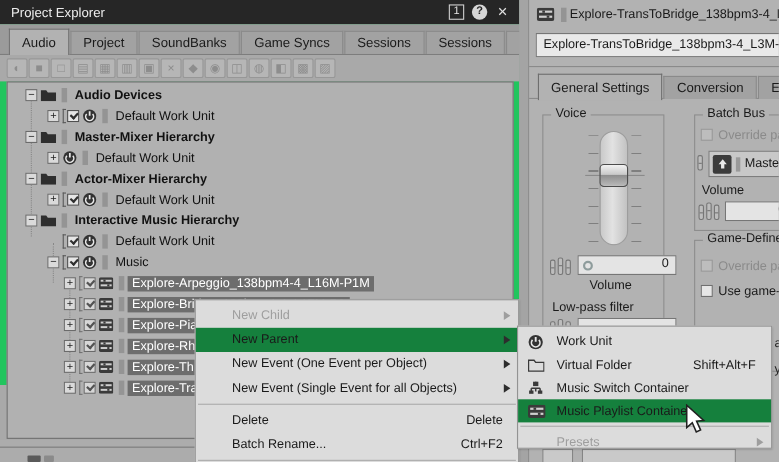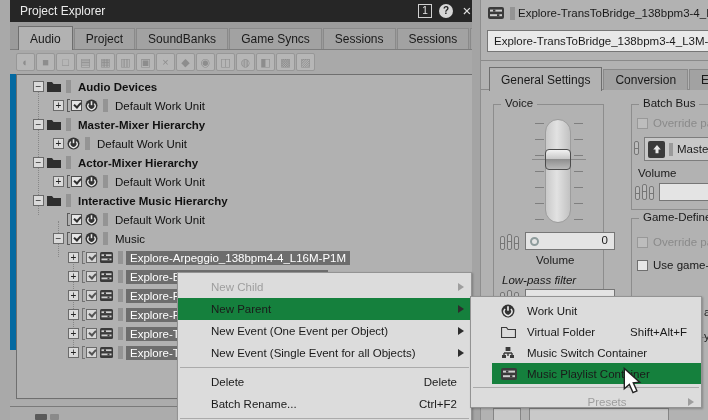--- a/index.html
+++ b/index.html
@@ -2,21 +2,21 @@
 <html><head>
 <meta charset="utf-8">
 <style>
   html,body{margin:0;padding:0;}
   .root{position:relative;width:708px;height:420px;overflow:hidden;
         font-family:"Liberation Sans","DejaVu Sans",sans-serif;
         background:#a9a9a9;color:#1a1a1a;-webkit-font-smoothing:antialiased;}
   .root *{box-sizing:border-box;}
 
   
-  .panel-left{position:absolute;left:10px;top:0;width:472px;height:350px;background:#0369a1;}
+  .panel-left{position:absolute;left:0;top:0;width:472px;height:350px;background:#22c55e;}
   .titlebar{position:absolute;left:0;top:0;width:472px;height:22px;background:#262626;
             display:flex;align-items:center;}
   .titlebar .title{color:#ececec;font-size:12px;padding-left:10px;flex:1;}
   .tb-btns{display:flex;align-items:center;gap:7px;padding-right:8px;}
   .btn-layout{width:14px;height:14px;border:1px solid #d0d0d0;color:#e6e6e6;font-size:10px;
               line-height:12px;text-align:center;}
   .btn-help{width:14px;height:14px;border-radius:50%;background:#d6d6d6;color:#222;
             font-size:10px;font-weight:bold;line-height:14px;text-align:center;}
   .btn-close{color:#e2e2e2;font-size:15px;line-height:14px;width:14px;text-align:center;}
 
@@ -107,21 +107,21 @@
   .edge-frag{position:absolute;font-size:11.5px;color:#222;}
   .bottom-frag{position:absolute;top:408px;height:14px;background:#c9c9c9;border:1px solid #858585;}
 
   
   .menu{position:absolute;background:#dcdcdc;border:1px solid #939393;
         box-shadow:1px 1px 2px rgba(0,0,0,.25);}
   .main-menu{left:177px;top:272px;width:295px;height:150px;z-index:10;padding-top:3px;}
   .sub-menu{left:470px;top:296px;width:232px;height:112px;z-index:11;padding-top:3px;}
   .mi{position:relative;height:22px;display:flex;align-items:center;font-size:11.5px;
       padding:0 14px 0 33px;white-space:nowrap;}
-  .sub-menu .mi{height:21px;padding-left:9px;margin-left:21px;}
+  .sub-menu .mi{height:21px;padding-left:9px;}
   .mi.hl{background:#15803d;}
   .mi.disabled{color:#9e9e9e;}
   .mi-label{flex:1;overflow:hidden;}
   .mi-short{font-size:11.5px;margin-left:12px;}
   .mi-arrow{position:absolute;right:7px;top:7px;width:0;height:0;
             border-top:4px solid transparent;border-bottom:4px solid transparent;
             border-left:6px solid #2d2d2d;}
   .mi.disabled .mi-arrow{border-left-color:#9e9e9e;}
   .menu .sep{height:1px;background:#ababab;margin:3px 2px;}
   .mi-icon{width:17px;height:15px;margin-right:9px;flex:none;display:flex;align-items:center;}
@@ -455,21 +455,21 @@
       <div class="rtpc" style="left:6px;top:129px;">
           <i></i>
           <i></i>
           <i></i>
         </div>
       <div class="vfield" style="left:31px;top:127px;width:90px;">
         <span class="curve-icon"></span>
         <span>0</span>
       </div>
       <div class="small-label" style="left:42px;top:149px;">Volume</div>
-      <div class="small-label" style="left:8px;top:169px;font-style:italic;">Low-pass filter</div>
+      <div class="small-label" style="left:8px;top:169px;">Low-pass filter</div>
       <div class="rtpc" style="left:6px;top:185px;">
           <i></i>
           <i></i>
           <i></i>
         </div>
       <div class="vfield" style="left:31px;top:184px;width:90px;"></div>
     </div>
 
     <div class="group" style="left:150px;top:104px;width:92px;height:106px;">
       <span class="group-label">Batch Bus</span>
@@ -582,21 +582,21 @@
             <rect width="16" height="12" rx="2" fill="#3a3a3a"></rect>
             <rect x="2" y="2.6" width="12" height="2" fill="#cfcfcf"></rect>
             <rect x="2" y="7.2" width="12" height="2" fill="#cfcfcf"></rect>
             <rect x="5" y="2.6" width="2.4" height="2" fill="#3a3a3a"></rect>
             <rect x="9" y="7.2" width="2.4" height="2" fill="#3a3a3a"></rect>
           </svg>
         </span>
       <span class="mi-label">Music Playlist Container</span>
     </div>
     <div class="sep"></div>
-    <div class="mi disabled" style="padding-left:35px;text-align:center;">
+    <div class="mi disabled" style="padding-left:35px;">
       <span class="mi-label">Presets</span>
         <span class="mi-arrow"></span>
     </div>
   </div>
 
   <svg class="cursor" width="20" height="28" viewBox="0 0 13 20">
     <path d="M1 1 L1 15.5 L4.6 12.4 L7.2 18.3 L10 17 L7.4 11.3 L12 10.9 Z" fill="#ffffff" stroke="#222" stroke-width="1"></path>
   </svg>
 
 </div>

